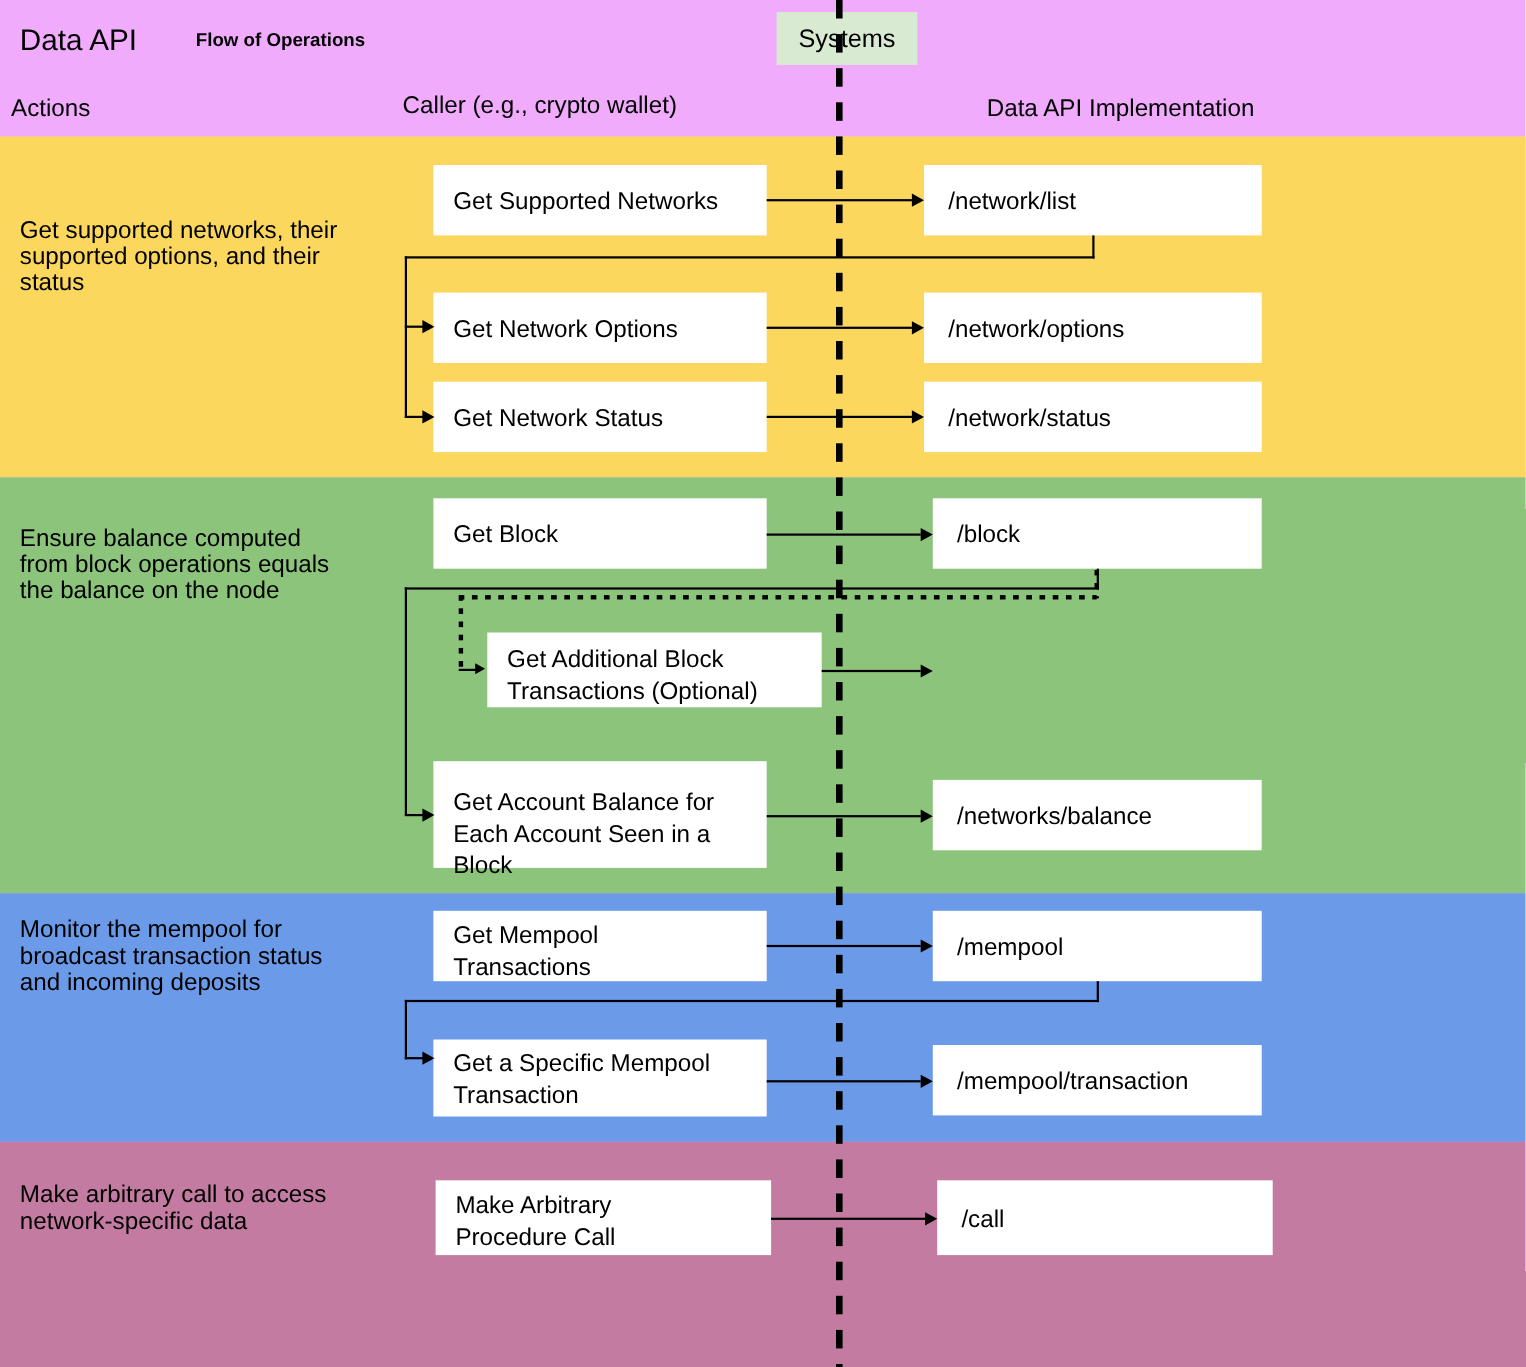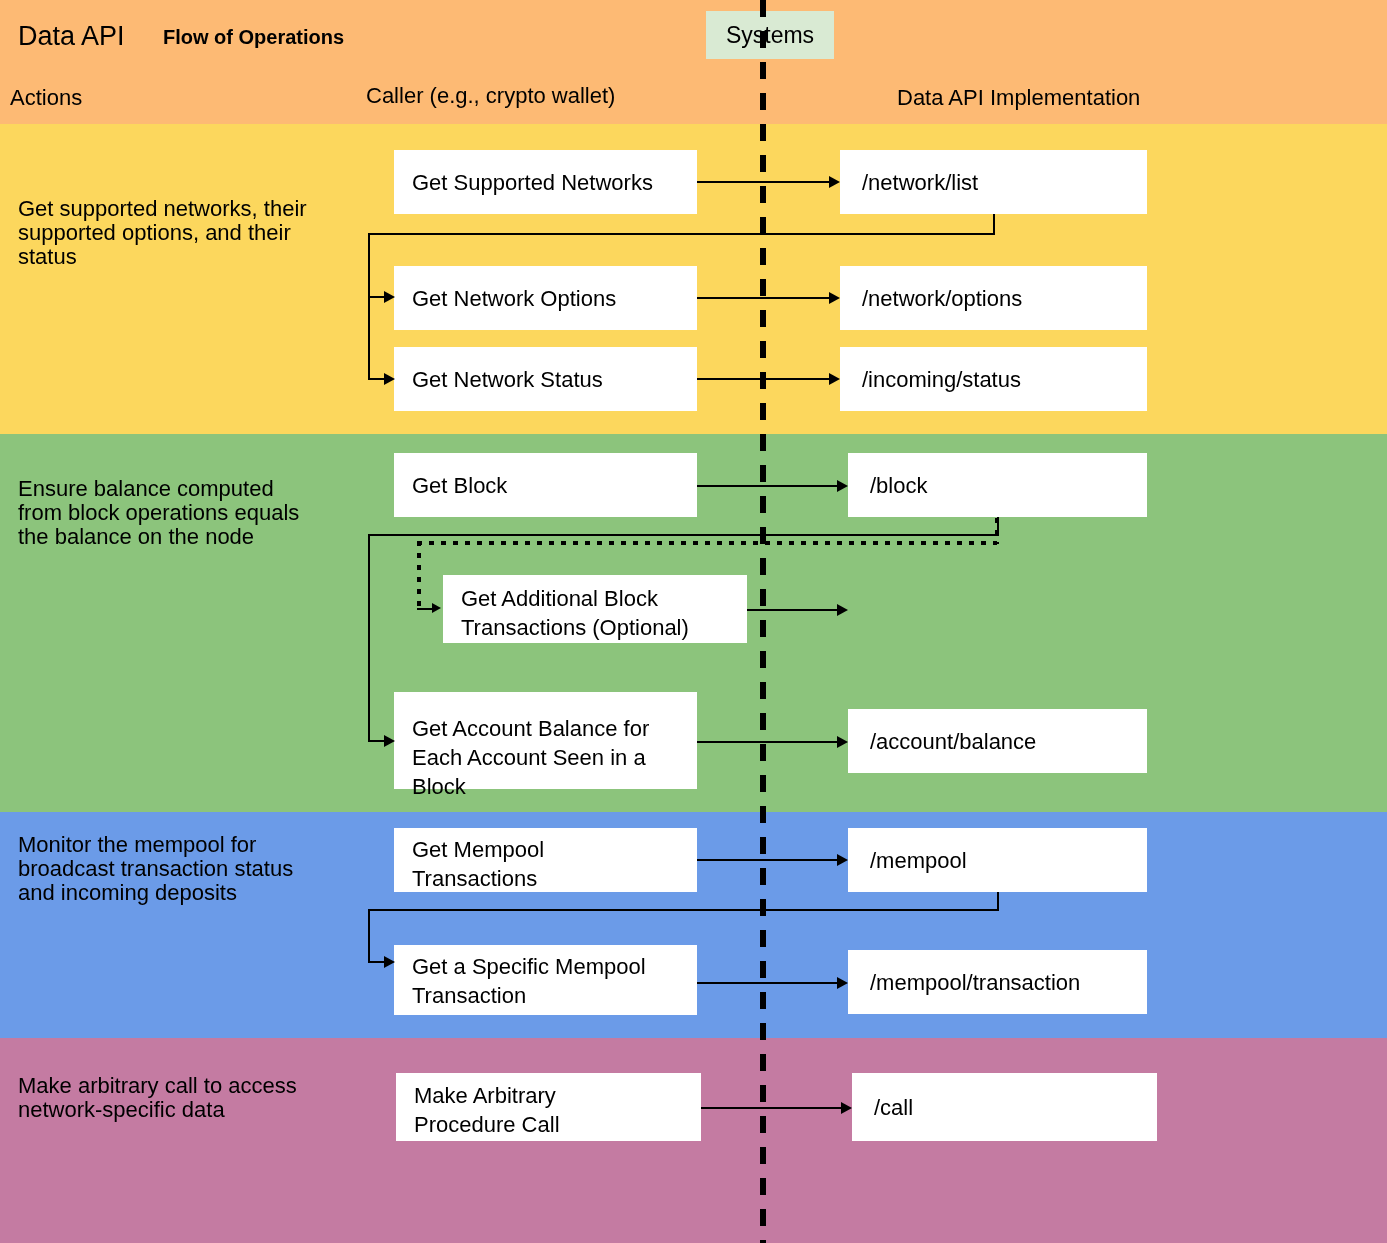--- a/index.html
+++ b/index.html
@@ -9,38 +9,38 @@
     background: #ffffff;
   }
   body {
     font-family: "Liberation Sans", sans-serif;
     color: #000000;
   }
   #diagram {
     position: relative;
     width: 1387px;
     height: 1243px;
-    background: #fdba74;
+    background: #f0abfc;
     overflow: hidden;
   }
 
   
   .title {
     position: absolute;
     left: 18px;
     top: 20px;
     font-size: 27px;
     line-height: 32px;
     white-space: nowrap;
   }
   .subtitle {
     position: absolute;
-    left: 163px;
+    left: 178px;
     top: 25px;
-    font-size: 20px;
+    font-size: 17px;
     font-weight: bold;
     line-height: 24px;
     white-space: nowrap;
   }
   .systems-chip {
     position: absolute;
     left: 706px;
     top: 11px;
     width: 128px;
     height: 48px;
@@ -168,21 +168,21 @@
   <div class="action-text" style="left:18px; top:197px; width:330px;">Get supported networks, their
 supported options, and their
 status</div>
 
   <div class="node" style="left:394px; top:150px; width:303px; height:64px;">Get Supported Networks</div>
   <div class="node" style="left:394px; top:266px; width:303px; height:64px;">Get Network Options</div>
   <div class="node" style="left:394px; top:347px; width:303px; height:64px;">Get Network Status</div>
 
   <div class="node endpoint" style="left:840px; top:150px; width:307px; height:64px;">/network/list</div>
   <div class="node endpoint" style="left:840px; top:266px; width:307px; height:64px;">/network/options</div>
-  <div class="node endpoint" style="left:840px; top:347px; width:307px; height:64px;">/incoming/status</div>
+  <div class="node endpoint" style="left:840px; top:347px; width:307px; height:64px;">/network/status</div>
 
   <div class="ln h" style="left:697px; top:181px; width:132px;"></div>
   <div class="arrow" style="left:829px; top:176px;"></div>
 
   <div class="ln h" style="left:697px; top:297px; width:132px;"></div>
   <div class="arrow" style="left:829px; top:292px;"></div>
 
   <div class="ln h" style="left:697px; top:378px; width:132px;"></div>
   <div class="arrow" style="left:829px; top:373px;"></div>
 
@@ -199,21 +199,21 @@
 the balance on the node</div>
 
   <div class="node" style="left:394px; top:453px; width:303px; height:64px;">Get Block</div>
   <div class="node" style="left:443px; top:575px; width:304px; height:68px; align-items:flex-start; padding-top:9px; white-space:pre-line;">Get Additional Block
 Transactions (Optional)</div>
   <div class="node" style="left:394px; top:692px; width:303px; height:97px; align-items:flex-start; padding-top:22px; white-space:pre-line;">Get Account Balance for
 Each Account Seen in a
 Block</div>
 
   <div class="node endpoint" style="left:848px; top:453px; width:299px; height:64px;">/block</div>
-  <div class="node endpoint" style="left:848px; top:709px; width:299px; height:64px;">/account/balance</div>
+  <div class="node endpoint" style="left:848px; top:709px; width:299px; height:64px;">/networks/balance</div>
 
   <div class="ln h" style="left:697px; top:485px; width:140px;"></div>
   <div class="arrow" style="left:837px; top:480px;"></div>
 
   <div class="ln h" style="left:747px; top:609px; width:90px;"></div>
   <div class="arrow" style="left:837px; top:604px;"></div>
 
   <div class="ln h" style="left:697px; top:741px; width:140px;"></div>
   <div class="arrow" style="left:837px; top:736px;"></div>
 

